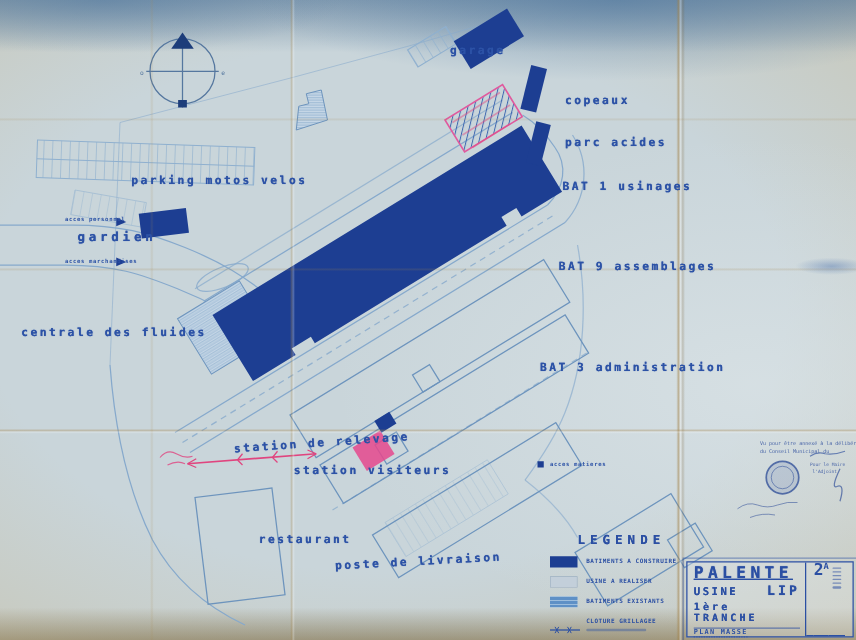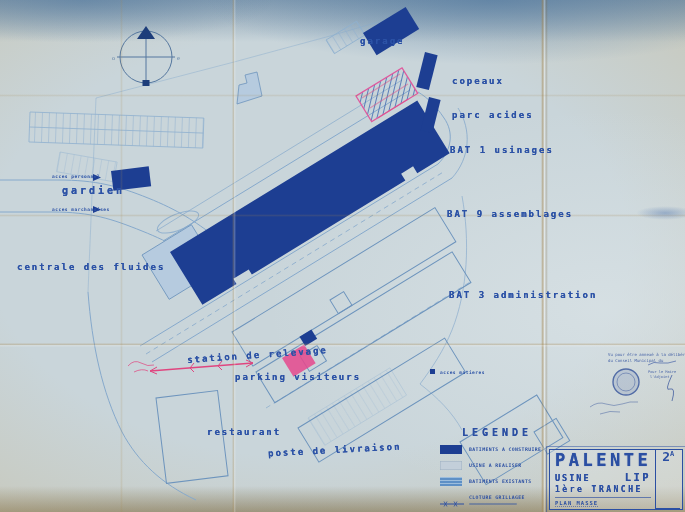--- a/index.html
+++ b/index.html
@@ -32,21 +32,21 @@
   #legend .sw.s3{height:8px;background:none;}
   #legend .ltext{font-size:4.8px;font-weight:bold;letter-spacing:.4px;}
   #legend .lsub{width:48px;height:2px;background:rgba(43,79,163,.4);margin:2px 0 0 29px;border-radius:1px;}
   
   #tblock{
     position:absolute;left:549px;top:449px;width:132px;height:59px;
     border:1.5px solid #2b4fa3;outline:1px solid rgba(43,79,163,.5);outline-offset:2px;
     display:flex;color:#2b4fa3;background:rgba(225,232,235,.35);
   }
   #tblock .tleft{flex:1;padding:2px 4px 2px 5px;display:flex;flex-direction:column;}
-  .tb-project{font-size:17px;font-weight:bold;letter-spacing:3.5px;text-shadow:0 0 .7px #2b4fa3;line-height:1.05;}
+  .tb-project{font-size:13px;font-weight:bold;letter-spacing:3.5px;text-shadow:0 0 .7px #2b4fa3;line-height:1.05;text-decoration:underline;}
   .tb-row2{display:flex;justify-content:space-between;align-items:baseline;margin-top:1px;}
   .tb-usine{font-size:8.5px;font-weight:bold;letter-spacing:2px;text-shadow:0 0 .5px #2b4fa3;}
   .tb-lip{font-size:10.5px;font-weight:bold;letter-spacing:2.5px;text-shadow:0 0 .6px #2b4fa3;}
   .tb-tranche{font-size:8px;font-weight:bold;letter-spacing:2.5px;margin-top:2px;text-shadow:0 0 .5px #2b4fa3;}
   .tb-rule{border-top:1px solid rgba(43,79,163,.65);margin-top:3px;}
   .tb-plan{margin-top:auto;font-size:5.5px;font-weight:bold;letter-spacing:1px;border-bottom:1px dotted rgba(43,79,163,.6);align-self:flex-start;}
   #tblock .tright{width:37px;border-left:1.5px solid #2b4fa3;display:flex;}
   .tb-strip{border-bottom:1px solid #2b4fa3;padding:1px 2px;}
   .tb-num{text-align:center;font-size:13px;font-weight:bold;border-bottom:1px solid #2b4fa3;padding:0 0 1px;line-height:1.05;}
   .tb-num sup{font-size:7px;}
@@ -202,25 +202,26 @@
   <div class="fold" style="left:0;top:343px;width:685px;height:4px;background:linear-gradient(180deg,rgba(0,0,0,0),rgba(162,130,72,.34),rgba(255,255,255,.25),rgba(0,0,0,0));"></div>
   <div class="fold" style="left:0;top:214px;width:685px;height:3px;background:linear-gradient(180deg,rgba(0,0,0,0),rgba(162,130,72,.18),rgba(0,0,0,0));"></div>
   <div class="fold" style="left:0;top:94px;width:685px;height:3px;background:linear-gradient(180deg,rgba(0,0,0,0),rgba(162,130,72,.14),rgba(0,0,0,0));"></div>
   <div class="fold" style="left:636px;top:206px;width:49px;height:14px;background:radial-gradient(ellipse at 60% 50%, rgba(64,104,168,.4), rgba(64,104,168,0) 70%);"></div>
 
   <div class="lbl" style="left:360px;top:36px;">garage</div>
   <div class="lbl" style="left:452px;top:76px;text-align:center;">copeaux</div>
   <div class="lbl" style="left:452px;top:110px;">parc acides</div>
   <div class="lbl" style="left:450px;top:145px;">BAT 1 usinages</div>
   <div class="lbl" style="left:447px;top:209px;">BAT 9 assemblages</div>
-  <div class="lbl" style="left:449px;top:290px;">BAT 3 administration</div>
+  <div class="lbl" style="left:432px;top:290px;">BAT 3 administration</div>
+  <div class="lbl" style="left:105px;top:140px;">parking motos velos</div>
   <div class="lbl" style="left:62px;top:185px;font-size:10px;letter-spacing:3px;">gardien</div>
   <div class="lbl" style="left:17px;top:262px;">centrale des fluides</div>
   <div class="lbl" style="left:187px;top:350px;transform:rotate(-4deg);">station de relevage</div>
-  <div class="lbl" style="left:235px;top:372px;">parking visiteurs</div>
+  <div class="lbl" style="left:235px;top:372px;">station visiteurs</div>
   <div class="lbl" style="left:207px;top:427px;">restaurant</div>
   <div class="lbl" style="left:268px;top:445px;transform:rotate(-3deg);">poste de livraison</div>
   <div class="lbl tiny" style="left:52px;top:174px;">acces personnel</div>
   <div class="lbl tiny" style="left:52px;top:207px;">acces marchandises</div>
   <div class="lbl tiny" style="left:440px;top:370px;">acces matieres</div>
 
   <div id="legend">
     <div class="ltitle">LEGENDE</div>
     <div class="lrow">
       <span class="sw s0"></span>

